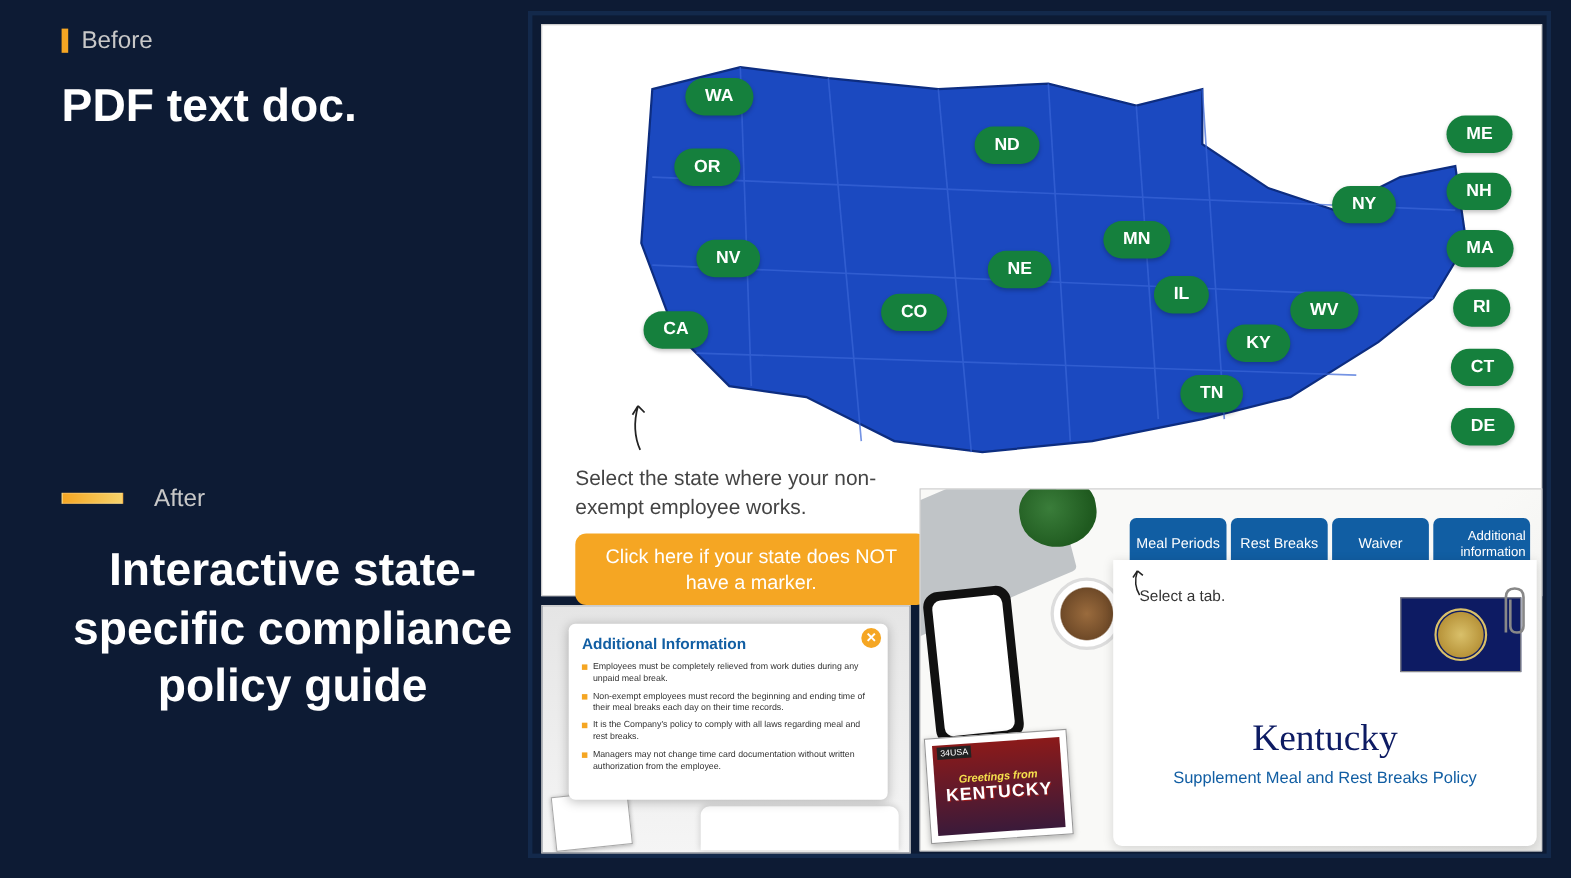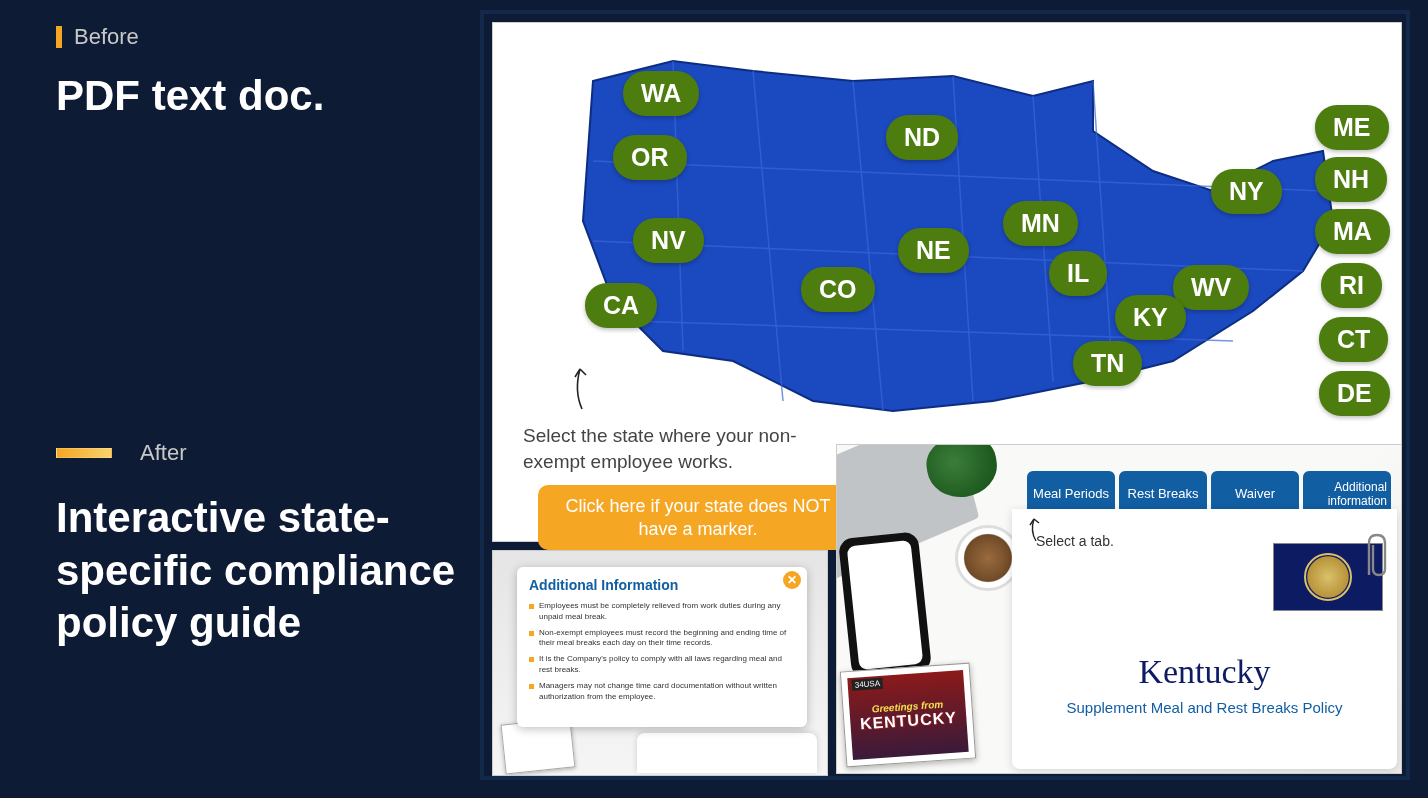--- a/index.html
+++ b/index.html
@@ -63,20 +63,21 @@
   .logo-text { line-height: 1; }
   .logo-line1 { font-size: 22px; font-weight: 800; letter-spacing: 1px; }
   .logo-line2 { font-size: 18px; font-weight: 800; letter-spacing: 1px; }
   .logo-line2 .o { color: #f5a623; }
   .after-title {
     font-size: 42px;
     font-weight: 700;
     line-height: 1.25;
     margin-top: 26px;
     max-width: 420px;
+    text-align: center;
   }
   
   .right-area {
     position: absolute;
     left: 480px;
     top: 10px;
     width: 930px;
     height: 770px;
     border: 4px solid #13294b;
   }
@@ -87,24 +88,24 @@
     background: #fff;
     border: 1px solid #ccc;
   }
   .us-map {
     position: absolute;
     left: 40px; top: 18px;
     width: 830px; height: 380px;
   }
   .state-badge {
     position: absolute;
-    background: #4d7c0f;
+    background: #15803d;
     color: #fff;
     font-weight: 800;
-    font-size: 25px;
+    font-size: 16px;
     padding: 8px 18px;
     border-radius: 22px;
     white-space: nowrap;
     box-shadow: 0 2px 4px rgba(0,0,0,0.25);
   }
   .map-instr {
     position: absolute;
     left: 30px; top: 400px;
     width: 290px;
     color: #444;
@@ -120,21 +121,20 @@
     position: absolute;
     left: 30px; top: 462px;
     width: 320px;
     background: #f5a623;
     color: #fff;
     font-size: 18px;
     text-align: center;
     padding: 10px 14px;
     border-radius: 10px;
     line-height: 1.25;
-    margin-left: 15px;
   }
   
   .addl-panel {
     position: absolute;
     left: 8px; top: 536px;
     width: 336px; height: 226px;
     background: linear-gradient(180deg,#e5e5e5,#f5f5f5);
     border: 1px solid #ccc;
     overflow: hidden;
   }

